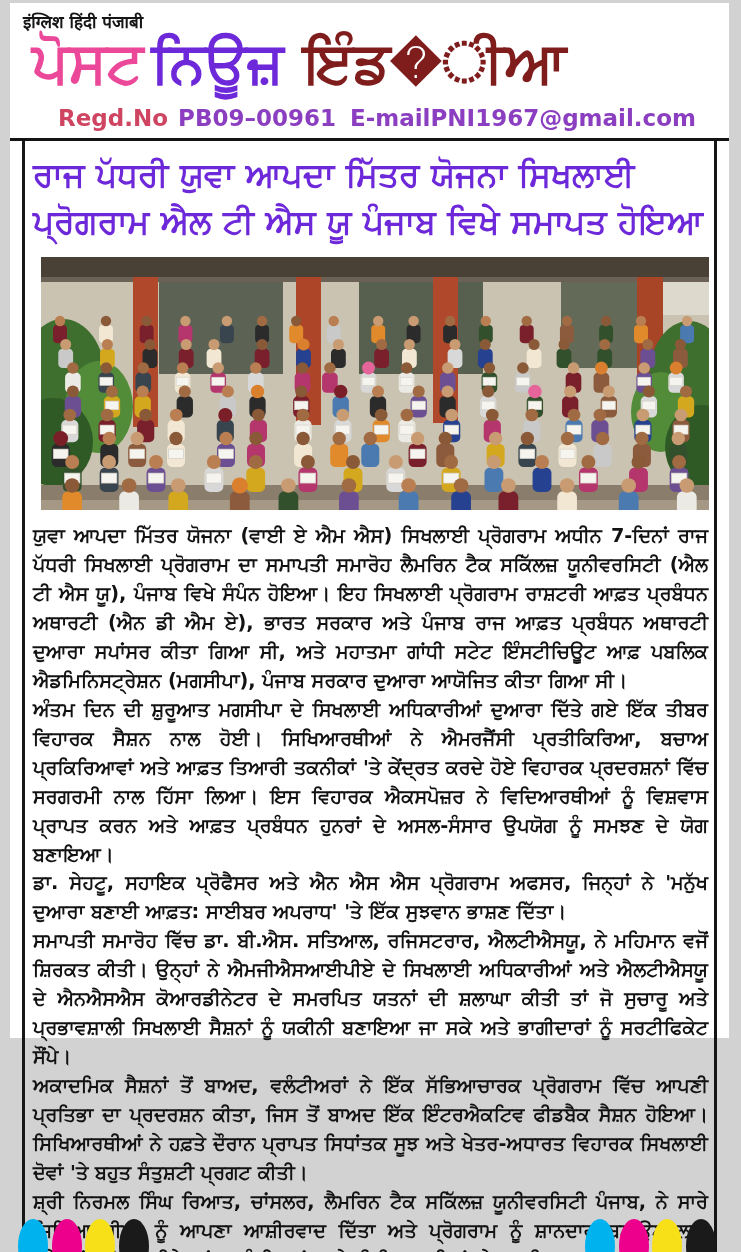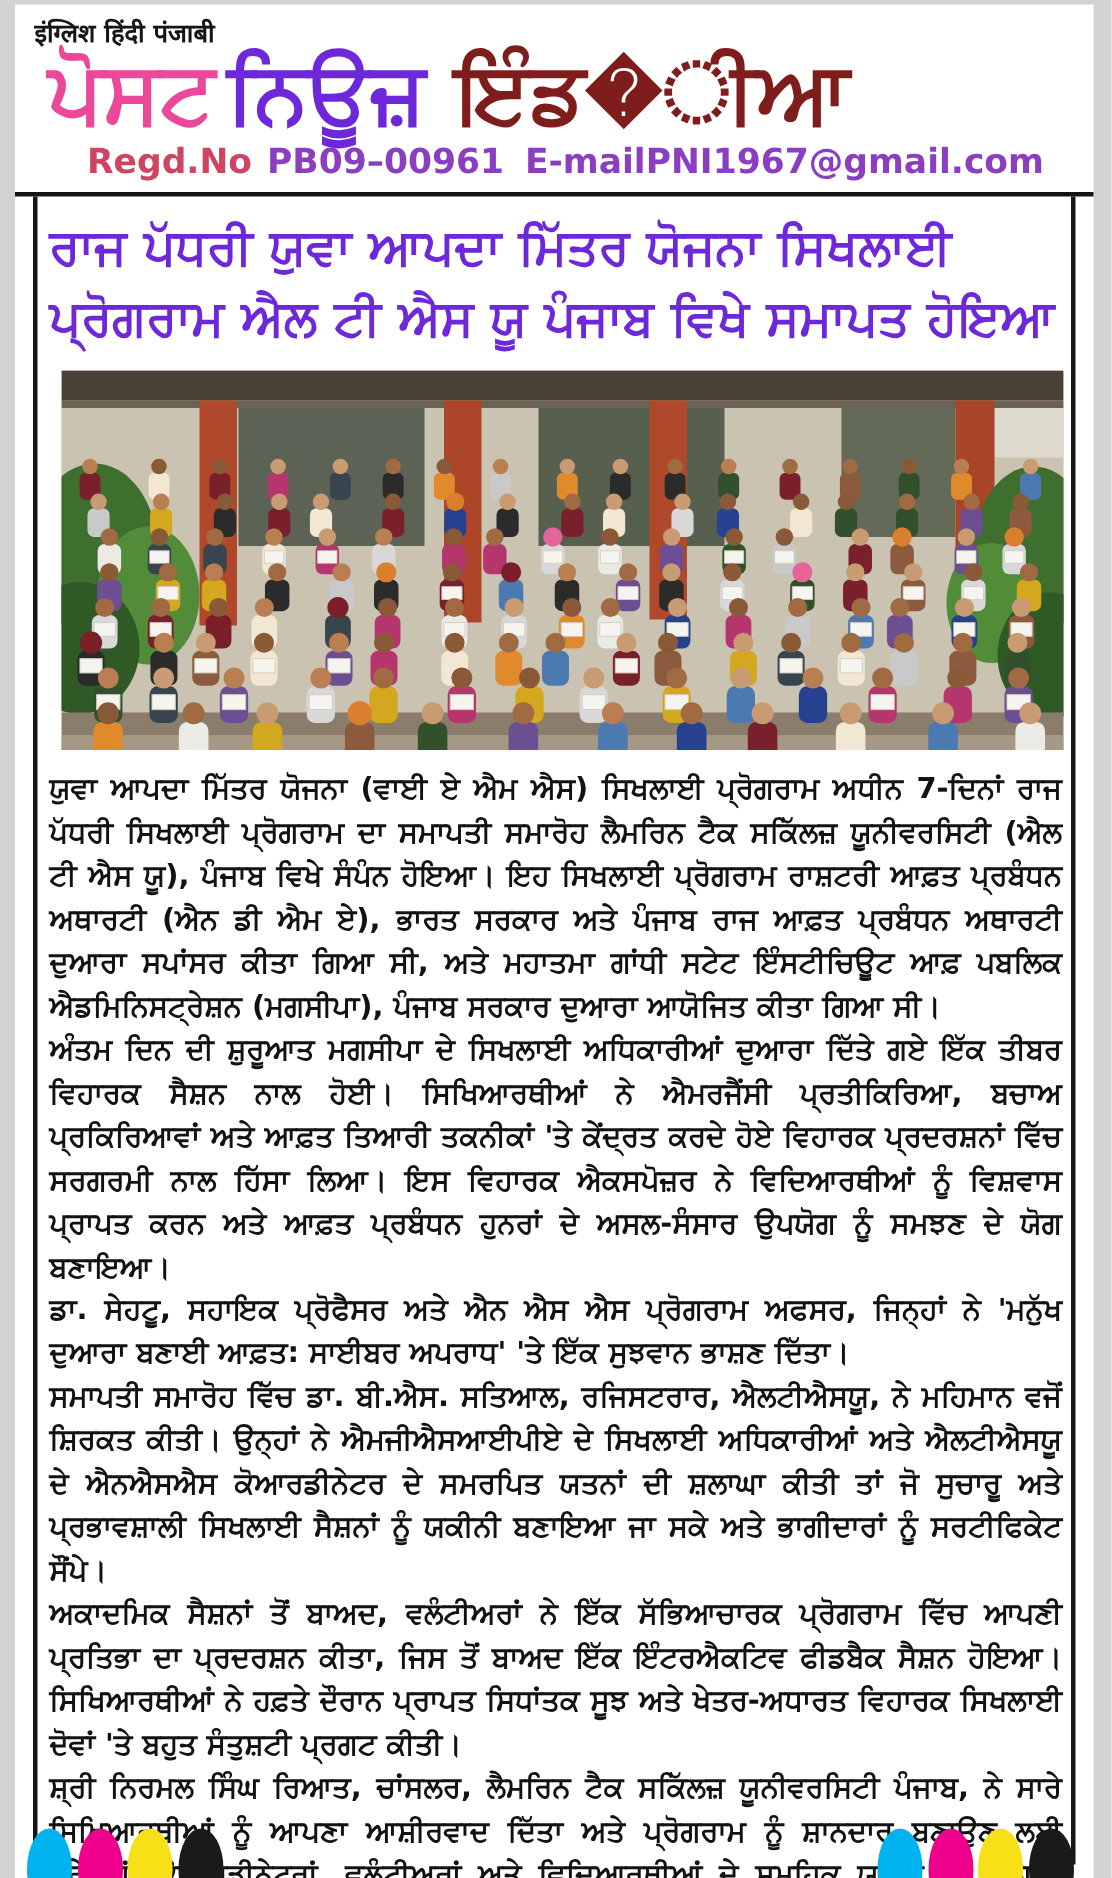--- a/index.html
+++ b/index.html
@@ -2,39 +2,39 @@
 <html><head>
 <meta charset="utf-8">
 <style>
   html,body{margin:0;padding:0;}
   body{
     width:741px;height:1252px;overflow:hidden;position:relative;
     background:#d2d2d2;
     font-family:"DejaVu Sans","Liberation Sans",sans-serif;
   }
   .page{
-    position:absolute;left:10px;top:3px;width:719px;height:1249px;
+    position:absolute;left:10px;top:3px;width:719px;height:1035px;
     background:#ffffff;
   }
   
   .mast-row1{
     display:flex;justify-content:space-between;align-items:flex-end;
     padding:7px 16px 0 13px;
   }
   .mast-languages{font-size:17px;font-weight:700;color:#161616;}
   .mast-approved{font-size:15px;font-weight:800;color:#e0352b;letter-spacing:.3px;}
   .mast-logo{
     padding-left:22px;margin-top:0;line-height:1.05;font-size:57px;font-weight:800;
     white-space:nowrap;
   }
   .logo-w1{color:#ec4899;margin-top:20px;}
   .logo-w2{color:#6d28d9;margin-left:8px;}
   .logo-w3{color:#7f1d1d;margin-left:20px;}
   .mast-regd{
-    padding-left:48px;margin-top:2px;font-size:23px;font-weight:700;white-space:nowrap;
+    padding-left:48px;margin-top:12px;font-size:23px;font-weight:700;white-space:nowrap;
   }
   .regd-label{color:#cf4460;margin-right:10px;}
   .regd-no{color:#8b3fc0;}
   .regd-email{color:#8b3fc0;margin-left:14px;text-decoration:none;}
   .top-rule{height:3px;background:#141414;margin-top:7px;}
   
   .article-box{
     box-sizing:border-box;
     margin-left:12px;width:695px;height:1112px;
     border-left:3px solid #161616;border-right:3px solid #161616;

